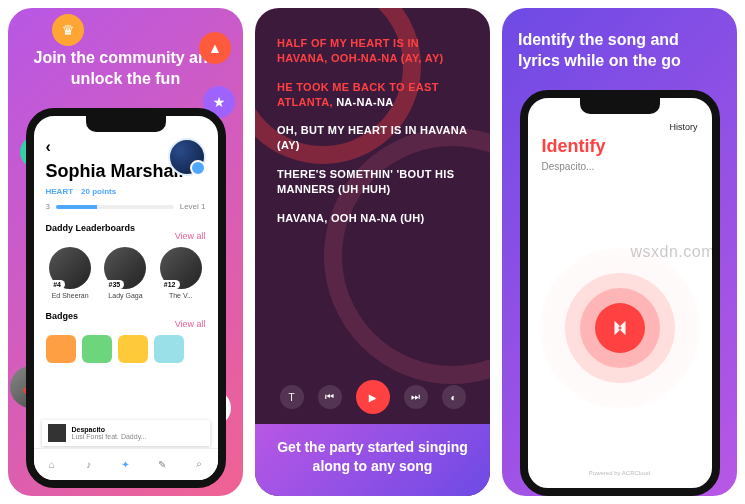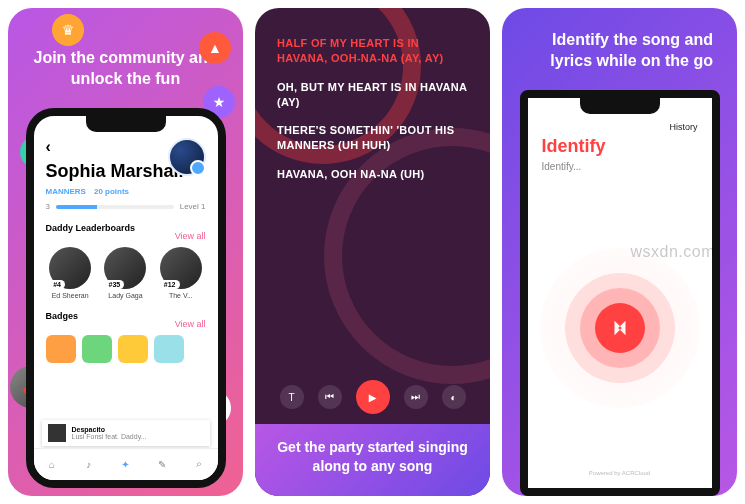--- a/index.html
+++ b/index.html
@@ -62,22 +62,22 @@
 .lyr { font-family: 'Arial Black', sans-serif; font-weight: 900; font-size: 11px; color: #fff; letter-spacing: 0.3px; margin-bottom: 14px; line-height: 1.35; text-transform: uppercase; }
 .lyr.dim { color: #ff4141; }
 .lyr .accent { color: #ff4141; }
 .controls { display: flex; justify-content: center; align-items: center; gap: 14px; padding: 8px 0 10px 0; position: relative; z-index: 1; }
 .ctrl { width: 24px; height: 24px; border-radius: 50%; background: rgba(255,255,255,0.12); display: flex; align-items: center; justify-content: center; color: #fff; font-size: 10px; }
 .ctrl.play { width: 34px; height: 34px; background: #ff4141; }
 .bottom-caption { background: linear-gradient(135deg, #b857e5 0%, #6e4ae5 100%); color: #fff; text-align: center; font-weight: 700; font-size: 14px; padding: 14px 18px 20px 18px; line-height: 1.35; }
 
 
 .p3 { background: linear-gradient(135deg, #6e4ae5 0%, #b857e5 100%); display: flex; flex-direction: column; align-items: center; padding-top: 22px; }
-.p3 .headline { color: #fff; font-size: 16px; font-weight: 700; text-align: right; padding: 0 24px; line-height: 1.3; }
-.p3 .phone { margin-top: 18px; width: 200px; height: 496px; background: #fff; border-radius: 8px; border: 8px solid #111; position: relative; overflow: hidden; }
+.p3 .headline { color: #fff; font-size: 16px; font-weight: 700; text-align: left; padding: 0 16px; line-height: 1.3; }
+.p3 .phone { margin-top: 18px; width: 200px; height: 496px; background: #fff; border-radius: 28px; border: 8px solid #111; position: relative; overflow: hidden; }
 .p3 .screen { padding: 24px 14px 0 14px; height: 100%; position: relative; }
 .p3 .history { position: absolute; top: 24px; right: 14px; font-size: 9px; color: #222; }
 .p3 .identify-title { color: #ff4141; font-weight: 800; font-size: 18px; margin-top: 14px; }
 .p3 .listening { color: #888; font-size: 10px; margin-top: 4px; }
 .pulse { position: absolute; top: 150px; left: 50%; transform: translateX(-50%); width: 160px; height: 160px; }
 .ring { position: absolute; border-radius: 50%; left: 50%; top: 50%; transform: translate(-50%,-50%); }
 .r1 { width: 160px; height: 160px; background: radial-gradient(circle, rgba(255,65,65,0.06) 0%, rgba(255,65,65,0.02) 70%, transparent 100%); }
 .r2 { width: 110px; height: 110px; background: rgba(255,65,65,0.14); }
 .r3 { width: 80px; height: 80px; background: rgba(255,65,65,0.25); }
 .core { width: 50px; height: 50px; background: #ff4141; display: flex; align-items: center; justify-content: center; color: #fff; font-weight: 700; }
@@ -103,21 +103,21 @@
     <div class="float f-hat"></div>
     <div class="float f-pencil">✎</div>
 
     <div class="phone">
       <div class="notch"></div>
       <div class="screen">
         <div class="back">‹</div>
         <div class="avatar"></div>
         <div class="username">Sophia Marshall</div>
         <div class="status-row">
-          <span>MANNERS</span>
+          <span>HEART</span>
           <span>20 points</span>
         </div>
         <div class="level-bar">
           <span>3</span>
           <div class="bar">
               <div class="fill"></div>
             </div>
           <span>Level 1</span>
         </div>
 
@@ -172,20 +172,21 @@
           <div class="tab">✎</div>
           <div class="tab">⌕</div>
         </div>
       </div>
     </div>
   </div>
 
   <div class="panel p2">
     <div class="lyrics-wrap">
       <div class="lyr dim">HALF OF MY HEART IS IN HAVANA, OOH-NA-NA (AY, AY)</div>
+      <div class="lyr"><span class="accent">HE TOOK ME BACK TO EAST ATLANTA, </span><span>NA-NA-NA</span></div>
       <div class="lyr">OH, BUT MY HEART IS IN HAVANA (AY)</div>
       <div class="lyr">THERE'S SOMETHIN' 'BOUT HIS MANNERS (UH HUH)</div>
       <div class="lyr">HAVANA, OOH NA-NA (UH)</div>
     </div>
     <div class="controls">
       <div class="ctrl">T</div>
       <div class="ctrl">⏮</div>
       <div class="ctrl play">▶</div>
       <div class="ctrl">⏭</div>
       <div class="ctrl">◐</div>
@@ -193,21 +194,21 @@
     <div class="bottom-caption">Get the party started singing along to any song</div>
   </div>
 
   <div class="panel p3">
     <div class="headline">Identify the song and lyrics while on the go</div>
     <div class="phone">
       <div class="notch"></div>
       <div class="screen">
         <div class="history">History</div>
         <div class="identify-title">Identify</div>
-        <div class="listening">Identify...</div>
+        <div class="listening">Despacito...</div>
         <div class="pulse">
           <div class="ring r1"></div>
           <div class="ring r2"></div>
           <div class="ring r3"></div>
           <div class="ring core">
             <svg viewBox="0 0 24 24">
                 <path fill="#fff" d="M6 4 L14 12 L6 20 Z M18 4 L10 12 L18 20 Z" opacity="0.95"></path>
               </svg>
           </div>
         </div>

